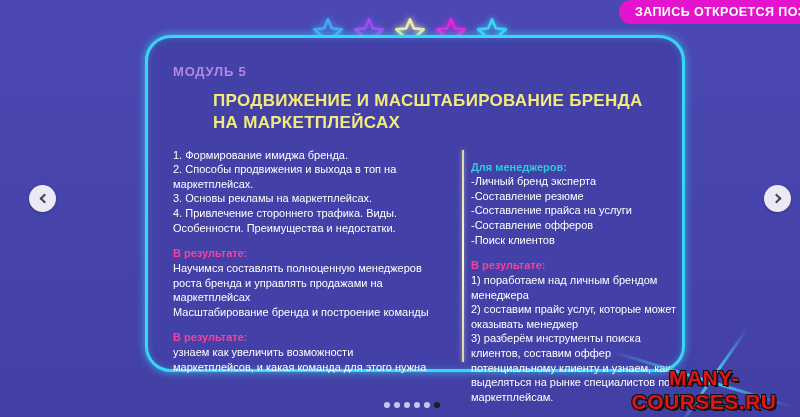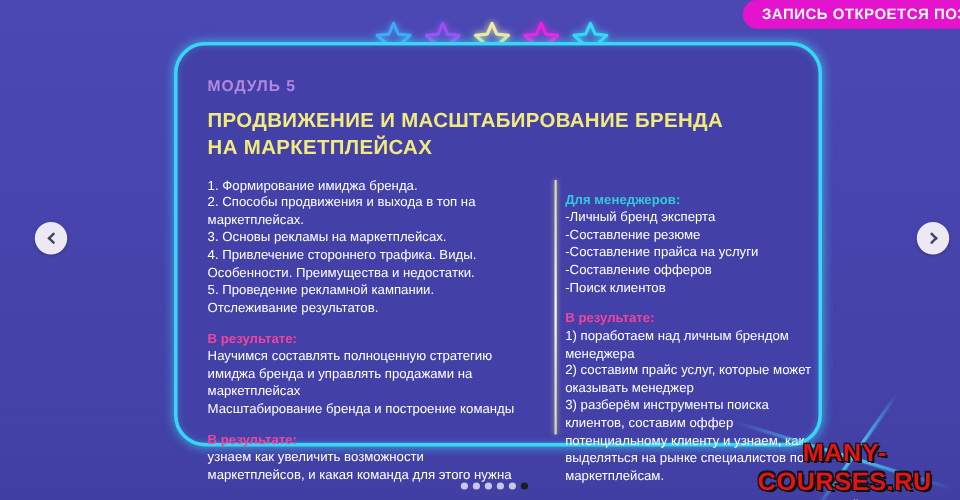--- a/index.html
+++ b/index.html
@@ -34,21 +34,21 @@
   .chev-right{transform:rotate(-135deg);margin-right:3px;}
 
   
   .card{position:absolute;left:145px;top:35px;width:540px;height:337px;
     background:var(--card-bg);border:3px solid var(--neon);border-radius:26px;
     box-shadow:0 0 9px rgba(56,213,246,.75), inset 0 0 6px rgba(56,213,246,.35);
     padding:26px 12px 14px 25px;}
   .module-label{color:var(--module);font-size:13px;font-weight:600;
     letter-spacing:.8px;margin-bottom:11px;}
   .card-title{color:var(--yellow);font-size:17px;font-weight:700;
-    line-height:1.28;letter-spacing:.3px;margin-bottom:14px;}
+    line-height:1.28;letter-spacing:.3px;margin-bottom:14px;margin-left:40px;}
   .columns{position:relative;}
   .divider{position:absolute;left:289px;top:2px;height:212px;width:2px;
     background:linear-gradient(180deg,#d9d5a2,#fbf8d8 50%,#d9d5a2);
     box-shadow:0 0 4px rgba(250,246,210,.6);}
   .col{position:absolute;top:0;color:#fff;font-size:11px;line-height:1.33;}
   .col-left{left:0;width:260px;}
   .col-right{left:298px;width:220px;}
   .topic{margin:0;}
   .label{font-weight:700;margin-top:11px;}
   .label:first-child{margin-top:12px;}
@@ -112,24 +112,23 @@
       <span>ПРОДВИЖЕНИЕ И МАСШТАБИРОВАНИЕ БРЕНДА</span><br>
       <span>НА МАРКЕТПЛЕЙСАХ</span>
     </h1>
 
     <div class="columns">
       <div class="col col-left">
         <div class="topic">1. Формирование имиджа бренда.</div>
         <div class="topic">2. Способы продвижения и выхода в топ на маркетплейсах.</div>
         <div class="topic">3. Основы рекламы на маркетплейсах.</div>
         <div class="topic">4. Привлечение стороннего трафика. Виды. Особенности. Преимущества и недостатки.</div>
-        <div class="topic">5. Проведение рекламной кампании. Отслеживание результатов.</div>
 
         <div class="label pink">В результате:</div>
-        <div class="body">Научимся составлять полноценную стратегию имиджа бренда и управлять продажами на маркетплейсах</div>
+        <div class="body">Научимся составлять полноценную менеджеров роста бренда и управлять продажами на маркетплейсах</div>
 
         <div class="body">Масштабирование бренда и построение команды</div>
 
         <div class="label pink">В результате:</div>
         <div class="body">узнаем как увеличить возможности маркетплейсов, и какая команда для этого нужна</div>
       </div>
 
       <div class="divider"></div>
 
       <div class="col col-right">

